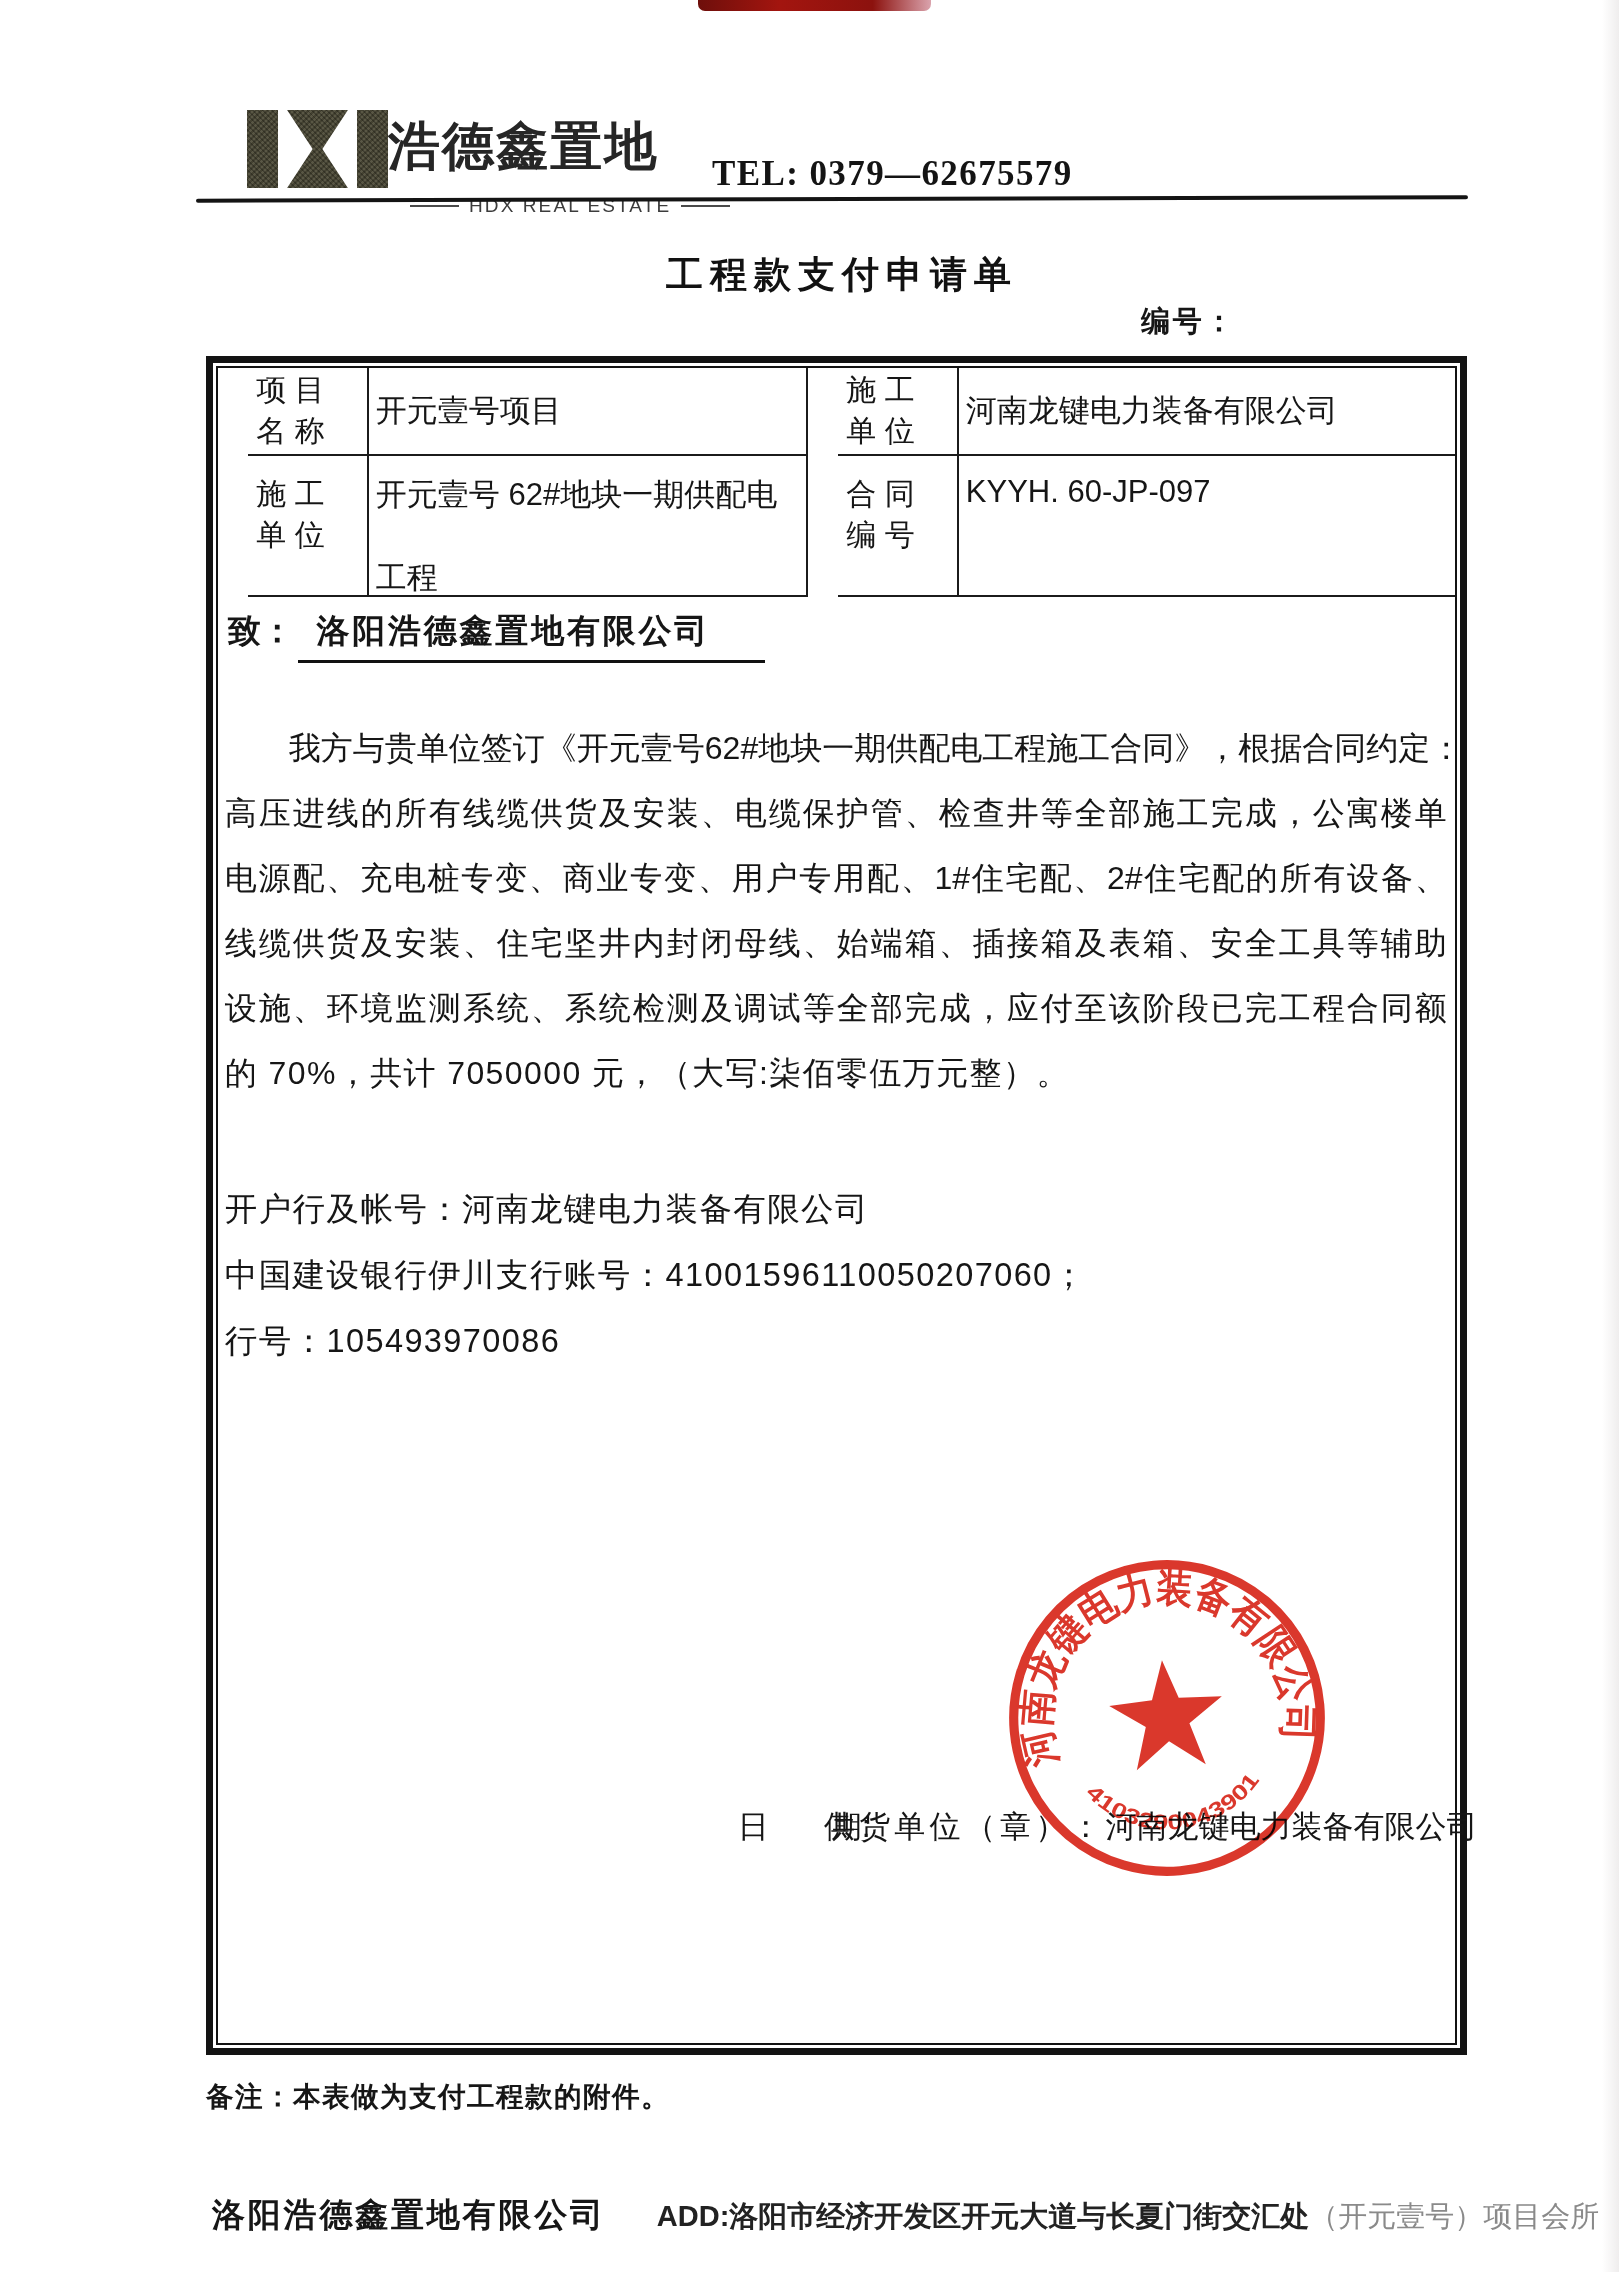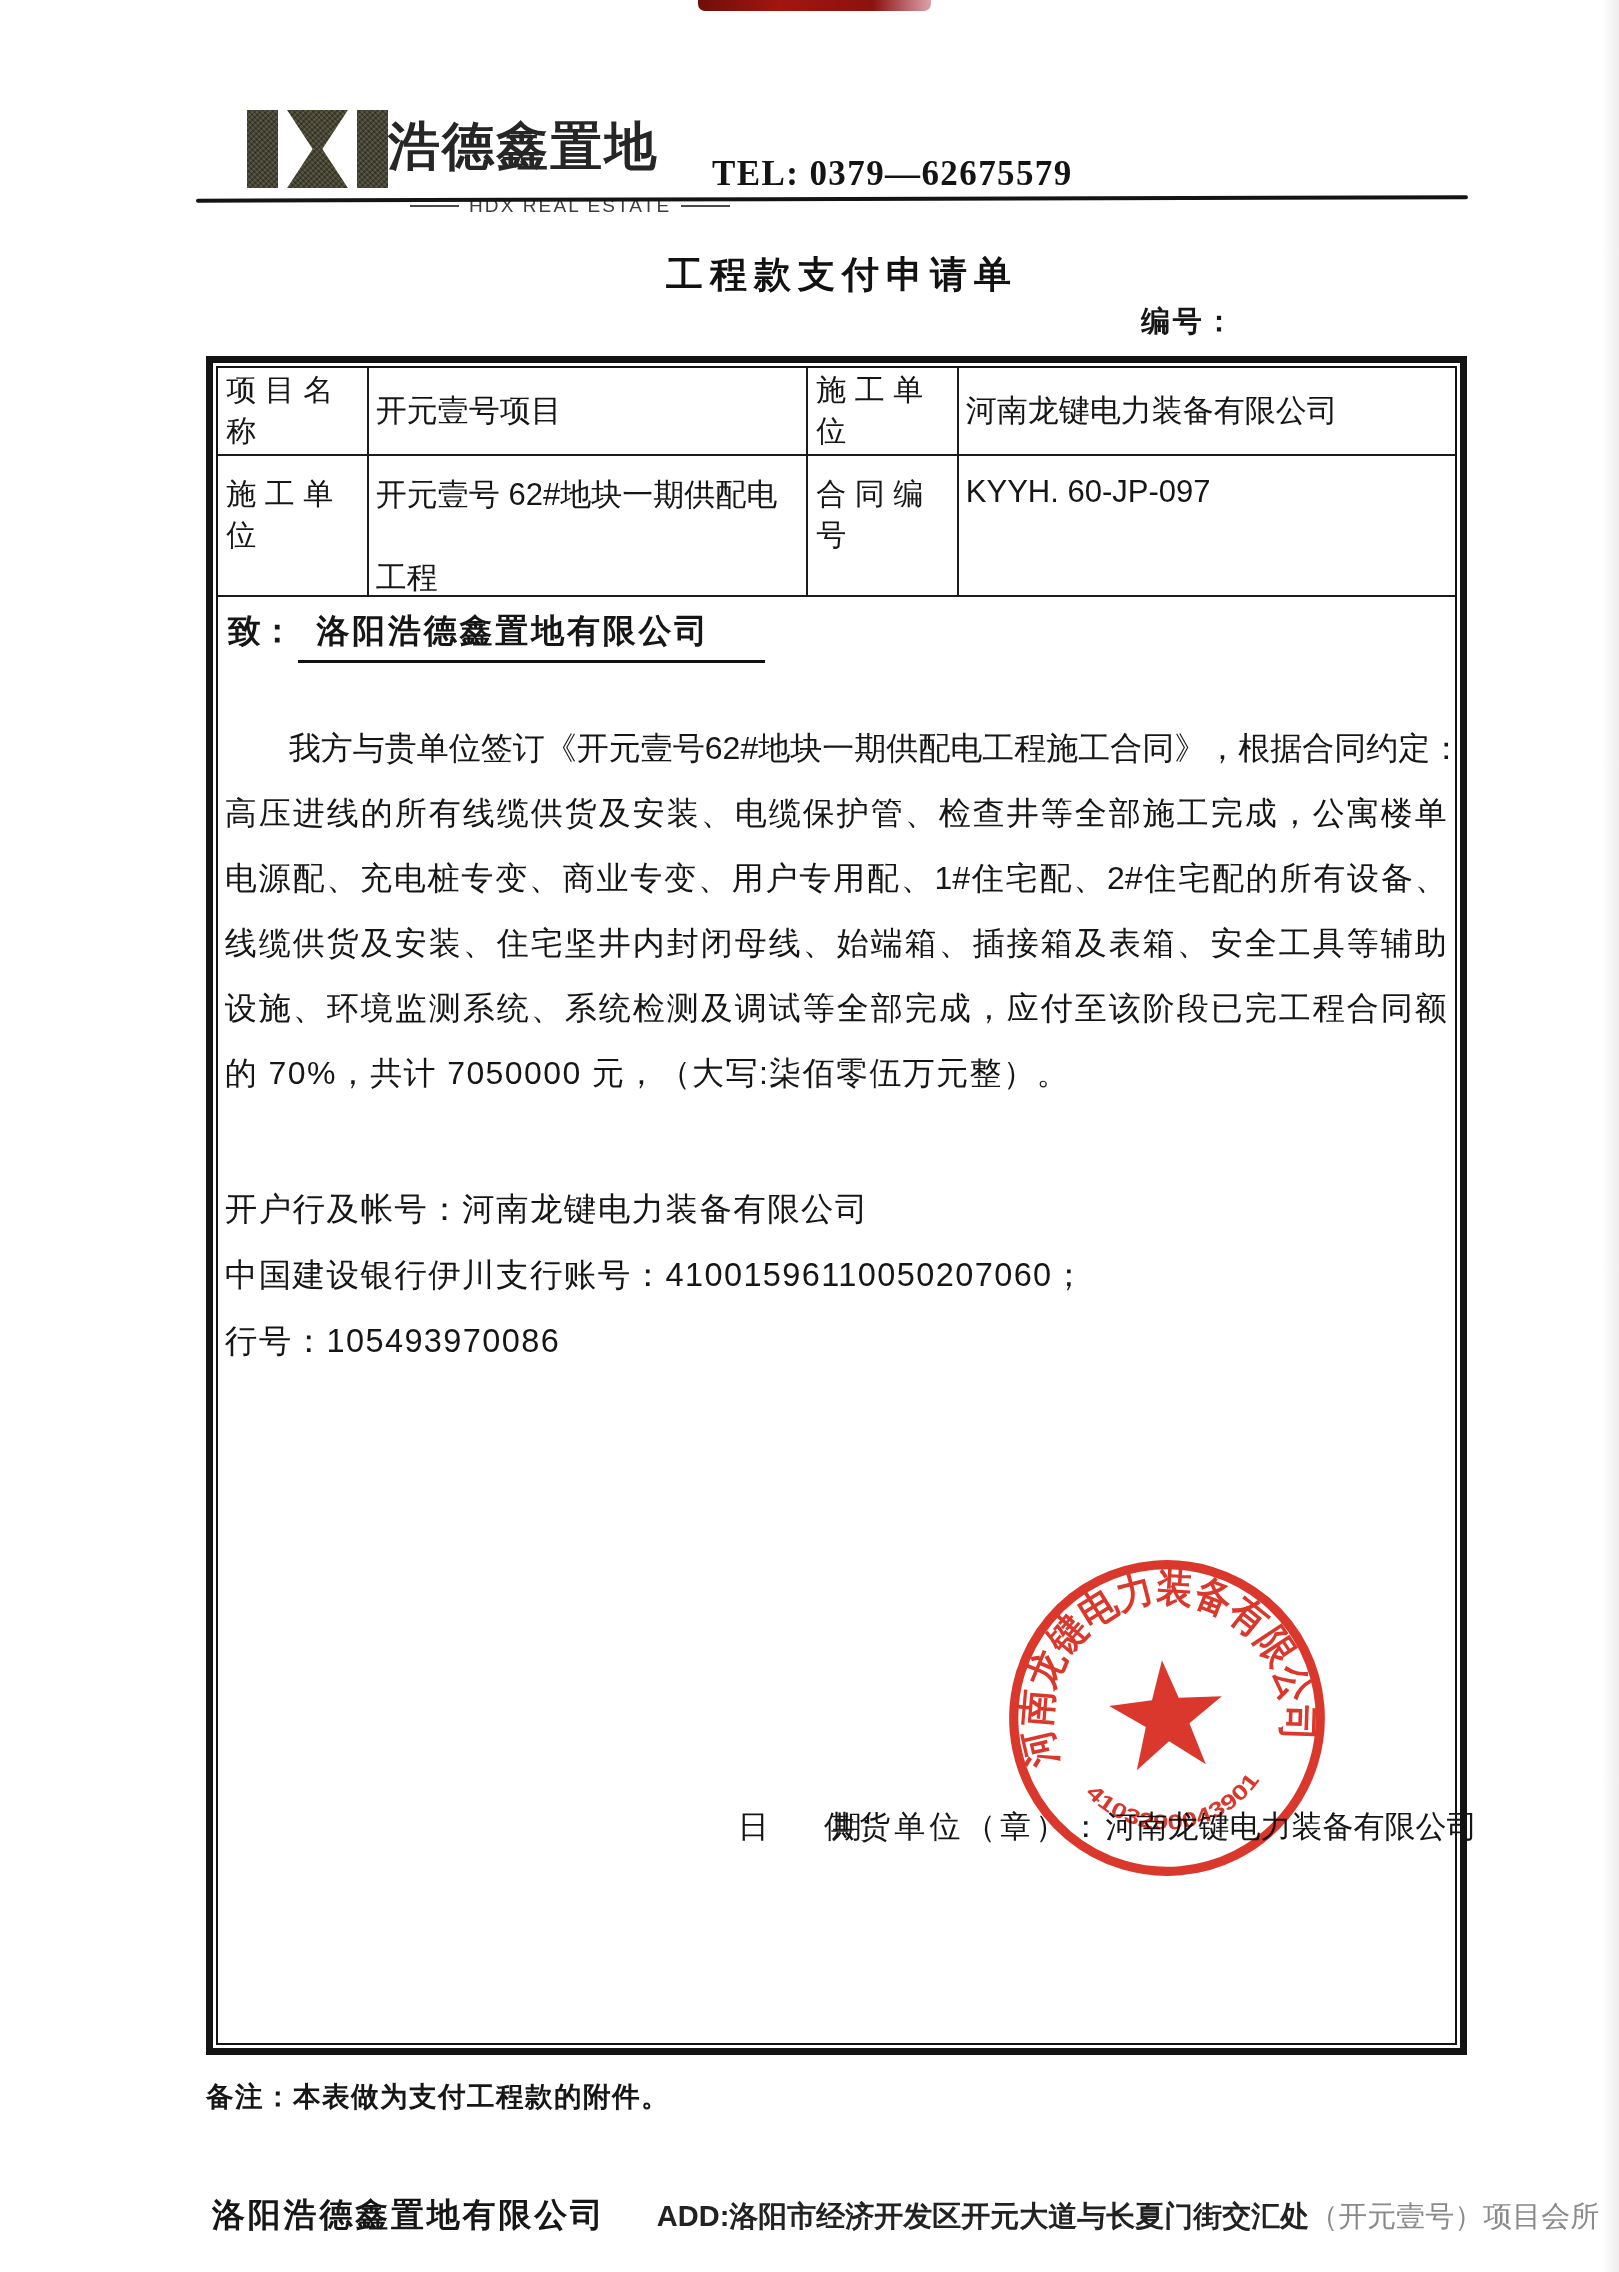--- a/index.html
+++ b/index.html
@@ -38,21 +38,21 @@
   .serial{position:absolute;left:1141px;top:302px;font-size:29px;font-weight:bold;letter-spacing:2.8px;}
   
   .tbl{position:absolute;left:206px;top:356px;width:1261px;height:1699px;box-sizing:border-box;
     border:7.8px solid #131313;padding:2.8px;}
   .tbl-in{width:100%;height:100%;box-sizing:border-box;border:2.1px solid #131313;
     display:grid;grid-template-columns:151px 439px 151px auto;grid-template-rows:88px 141px auto;}
   .c{border-right:2.5px solid #1b1b1b;border-bottom:2.5px solid #1b1b1b;box-sizing:border-box;
     display:flex;}
   .c.noR{border-right:none;} .c.noB{border-bottom:none;}
   .lab{align-items:center;justify-content:center;font-size:30px;letter-spacing:8.5px;
-    padding-left:8.5px;font-weight:500;}
+    padding-left:8.5px;font-weight:500;margin-left:30px;}
   .val{align-items:center;font-size:31px;padding:0 7px;font-weight:500;}
   .valTop{align-items:flex-start;padding-top:18.4px;}
   .labTop{align-items:flex-start;justify-content:center;padding-top:18.4px;}
   .two-line{flex-direction:column;justify-content:flex-start;gap:41px;}
   .main{grid-column:1 / -1;position:relative;border:none;display:block;}
   
   .to-line{position:absolute;left:10px;top:12.7px;font-size:33px;font-weight:bold;white-space:nowrap;}
   .to-value{display:inline-block;border-bottom:3.5px solid #111;padding:0 55px 5.7px 18.4px;margin-left:4.2px;
     letter-spacing:2.8px;}
   .para{position:absolute;left:7px;top:119px;right:8.5px;}

